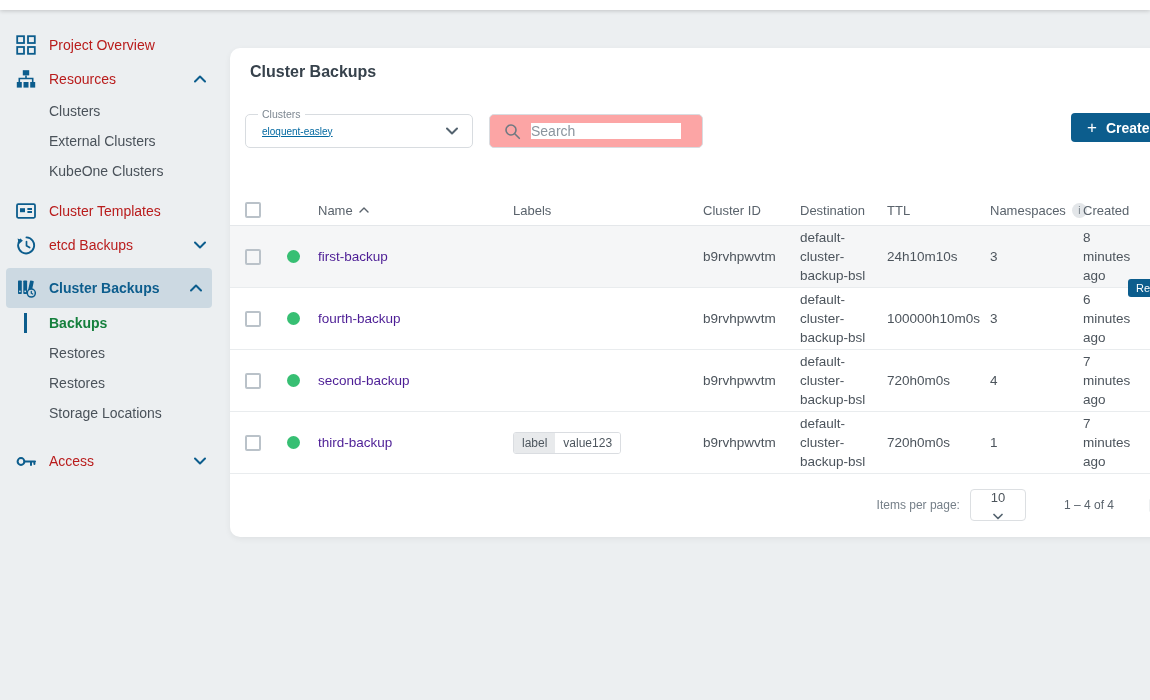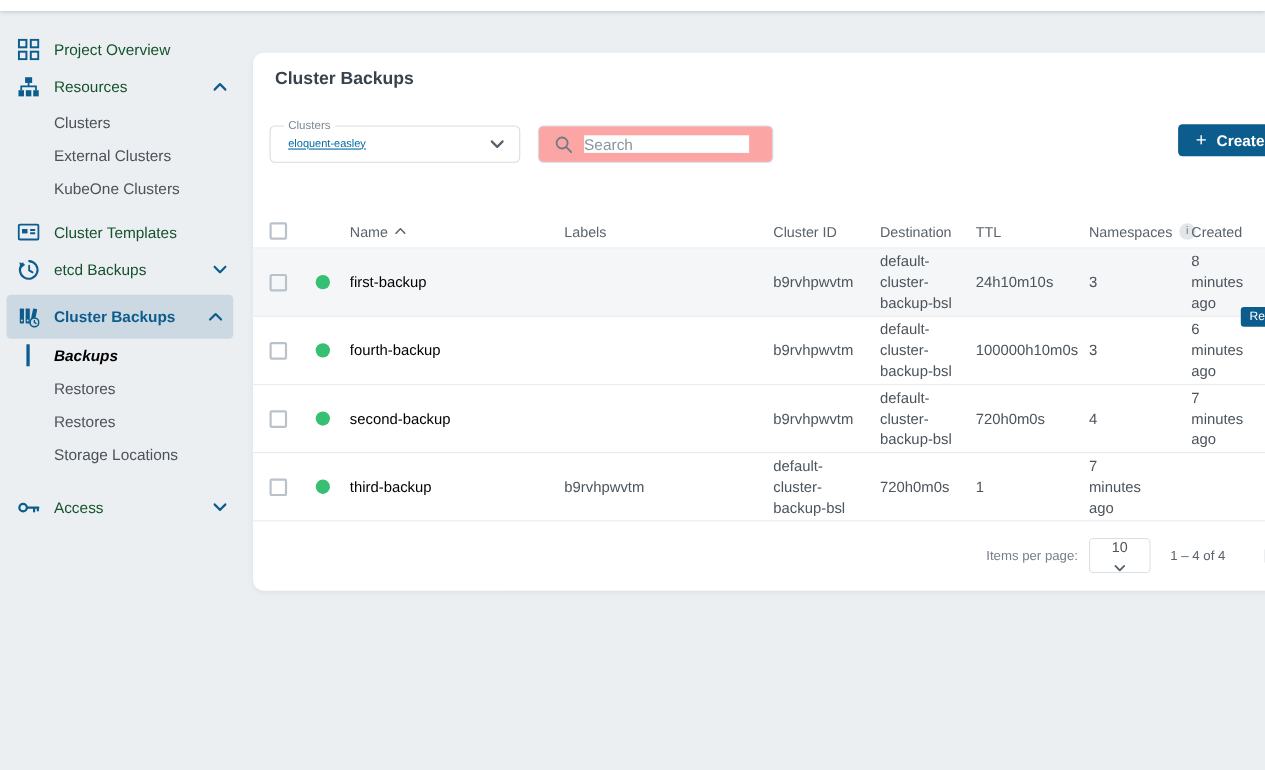--- a/index.html
+++ b/index.html
@@ -13,29 +13,29 @@
   
   .topbar {
     position:absolute; top:0; left:0; width:1150px; height:10px;
     background:#ffffff; box-shadow:0 1px 4px rgba(0,0,0,.18);
   }
 
   
   .sidebar { position:absolute; top:10px; left:0; width:230px; padding-top:18px; }
   .nav-item { display:flex; align-items:center; height:34px; padding:0 24px 0 16px; cursor:pointer; }
   .nav-item .nicon { width:20px; height:20px; margin-right:13px; flex:none; display:flex; align-items:center; justify-content:center; }
-  .nav-label { font-size:14px; color:#14532d; }
+  .nav-label { font-size:14px; color:#b91c1c; }
   .nav-chevron { margin-left:auto; display:flex; }
   .nav-item.selected {
     background:#ccd9e2; border-radius:4px; height:40px;
     margin:0 18px 0 6px; padding:0 10px;
   }
   .nav-item.selected .nav-label { color:#0c5d8d; font-weight:bold; }
   .nav-sub { position:relative; display:flex; align-items:center; height:30px; padding-left:49px; font-size:14px; color:#4a525a; cursor:pointer; }
-  .nav-sub.active { color:#000000; font-weight:bold;font-style:italic; }
+  .nav-sub.active { color:#15803d; font-weight:bold; }
   .nav-sub.active::before {
     content:""; position:absolute; left:24px; top:5px; width:3px; height:20px; background:#0c5d8d;
   }
   .nav-spacer-sm { height:8px; } .nav-spacer-xs { height:6px; } .nav-spacer-md { height:16px; }
 
   
   .card {
     position:absolute; left:230px; top:48px; width:990px; height:489px;
     background:#ffffff; border-radius:10px; box-shadow:0 2px 6px rgba(0,0,0,.06);
   }
@@ -74,21 +74,21 @@
   
   .tbl { margin-top:47px; }
   .trow {
     display:grid;
     grid-template-columns:40px 34px 195px 190px 97px 87px 103px 93px 67px 1fr;
     padding-left:14px; align-items:center;
   }
   .thead { height:31px; border-bottom:1px solid #e4e7ea; font-size:13px; color:#5a636c; }
   .tbody-row { min-height:62px; border-bottom:1px solid #e9ecee; font-size:13.5px; color:#4c545c; }
   .tbody-row.shaded { background:#f5f6f7; }
-  .cell-name { color:#000000; }
+  .cell-name { color:#4c1d95; }
   .hdr-name { display:flex; align-items:center; gap:6px; }
   .hdr-ns { display:flex; align-items:center; gap:6px; }
   .cb {
     width:16px; height:16px; border:2px solid #bac2c9; border-radius:2px;
     margin-left:1px; cursor:pointer; background:transparent;
   }
   .dot { width:13px; height:13px; border-radius:50%; background:#37bf73; margin-left:3px; }
   .wrap-dest { display:inline-block; width:80px; line-height:19px; }
   .wrap-created { display:inline-block; width:54px; line-height:19px; }
   .info-i {
@@ -108,21 +108,21 @@
   
   .paginator {
     height:62px; display:flex; align-items:center; justify-content:flex-end;
     padding-right:56px; font-size:12px; color:#757f88;
   }
   .psel {
     width:56px; height:32px; border:1px solid #dcdfe2; border-radius:4px;
     display:flex; align-items:center; justify-content:center; gap:8px;
     margin-left:10px; font-size:13px; color:#4c545c; cursor:pointer;flex-direction:column;
   }
-  .prange { margin-left:18px; color:#5a636c; }
+  .prange { margin-left:38px; color:#5a636c; }
   .pnav { margin-left:34px; display:flex; }
 
   svg { display:block; }
 </style>
 </head>
 <body>
 
 <div class="app">
   <div class="topbar"></div>
 
@@ -357,20 +357,26 @@
       </div>
 
       <div class="trow tbody-row">
         <div>
             <div class="cb"></div>
           </div>
         <div>
             <div class="dot"></div>
           </div>
         <div class="cell-name">third-backup</div>
+        <div>
+          <span class="chip">
+            <span class="chip-key">label</span>
+            <span class="chip-val">value123</span>
+          </span>
+        </div>
         <div>b9rvhpwvtm</div>
         <div><span class="wrap-dest">default-cluster-backup-bsl</span></div>
         <div>720h0m0s</div>
         <div>1</div>
         <div><span class="wrap-created">7 minutes ago</span></div>
         <div></div>
       </div>
     </div>
 
     <button class="restore-btn">Restore</button>

